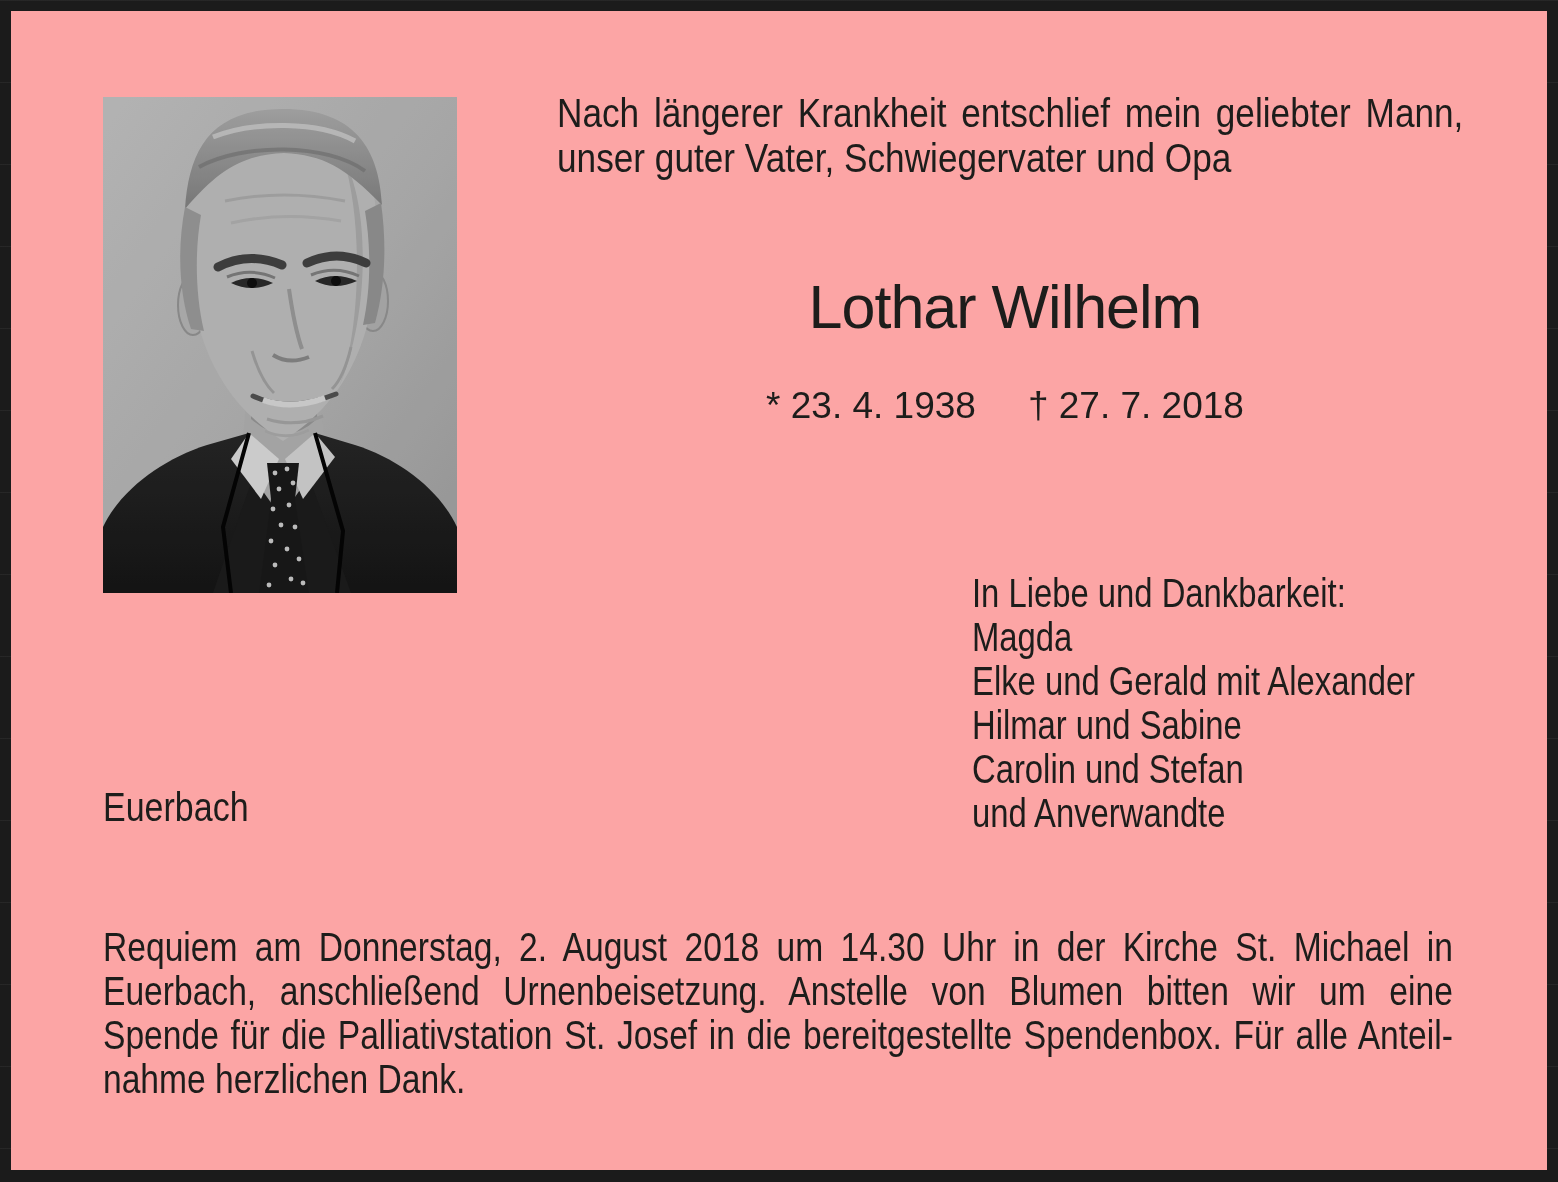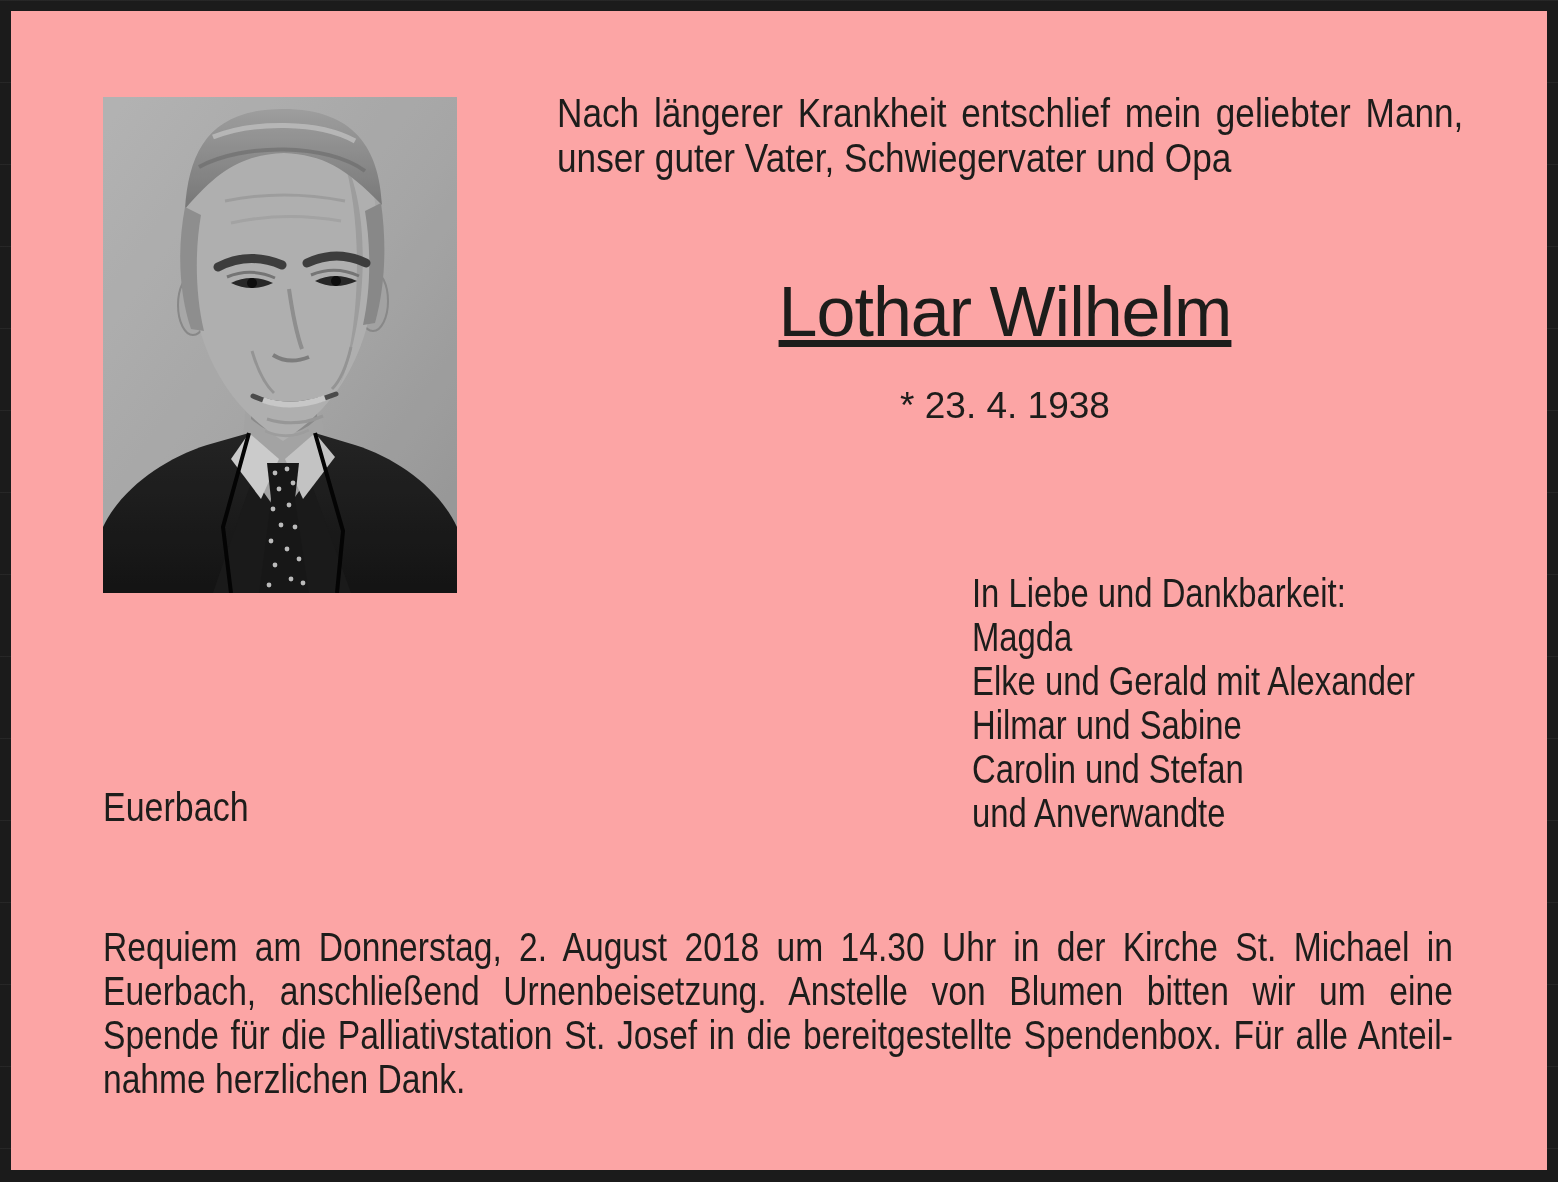--- a/index.html
+++ b/index.html
@@ -35,23 +35,22 @@
     transform:scaleX(0.88);transform-origin:left top;
   }
   .jline{text-align:justify;text-align-last:justify;}
   .lline{text-align:left;text-align-last:left;}
   
   .name-col{
     position:absolute;left:546px;top:266px;width:896px;
     text-align:center;
   }
   .deceased-name{
-    font-size:70px;line-height:1;letter-spacing:-1px;
+    font-size:61px;line-height:1;letter-spacing:-1px;
     white-space:nowrap;
-    text-decoration:underline;
   }
   .dates-row{
     position:absolute;left:546px;top:374px;width:896px;
     display:flex;justify-content:center;gap:52px;
     font-size:37px;line-height:42px;
   }
   .date-item{white-space:nowrap;}
   
   .mourners{
     position:absolute;left:961px;top:560px;
@@ -182,20 +181,21 @@
     <div class="jline">Nach längerer Krankheit entschlief mein geliebter Mann,</div>
     <div class="lline">unser guter Vater, Schwiegervater und Opa</div>
   </div>
 
   <div class="name-col">
     <div class="deceased-name txt">Lothar Wilhelm</div>
   </div>
 
   <div class="dates-row txt">
     <span class="date-item">* 23. 4. 1938</span>
+    <span class="date-item">† 27. 7. 2018</span>
   </div>
 
   <div class="mourners txt">
     <div>In Liebe und Dankbarkeit:</div>
     <div>Magda</div>
     <div>Elke und Gerald mit Alexander</div>
     <div>Hilmar und Sabine</div>
     <div>Carolin und Stefan</div>
     <div>und Anverwandte</div>
   </div>

